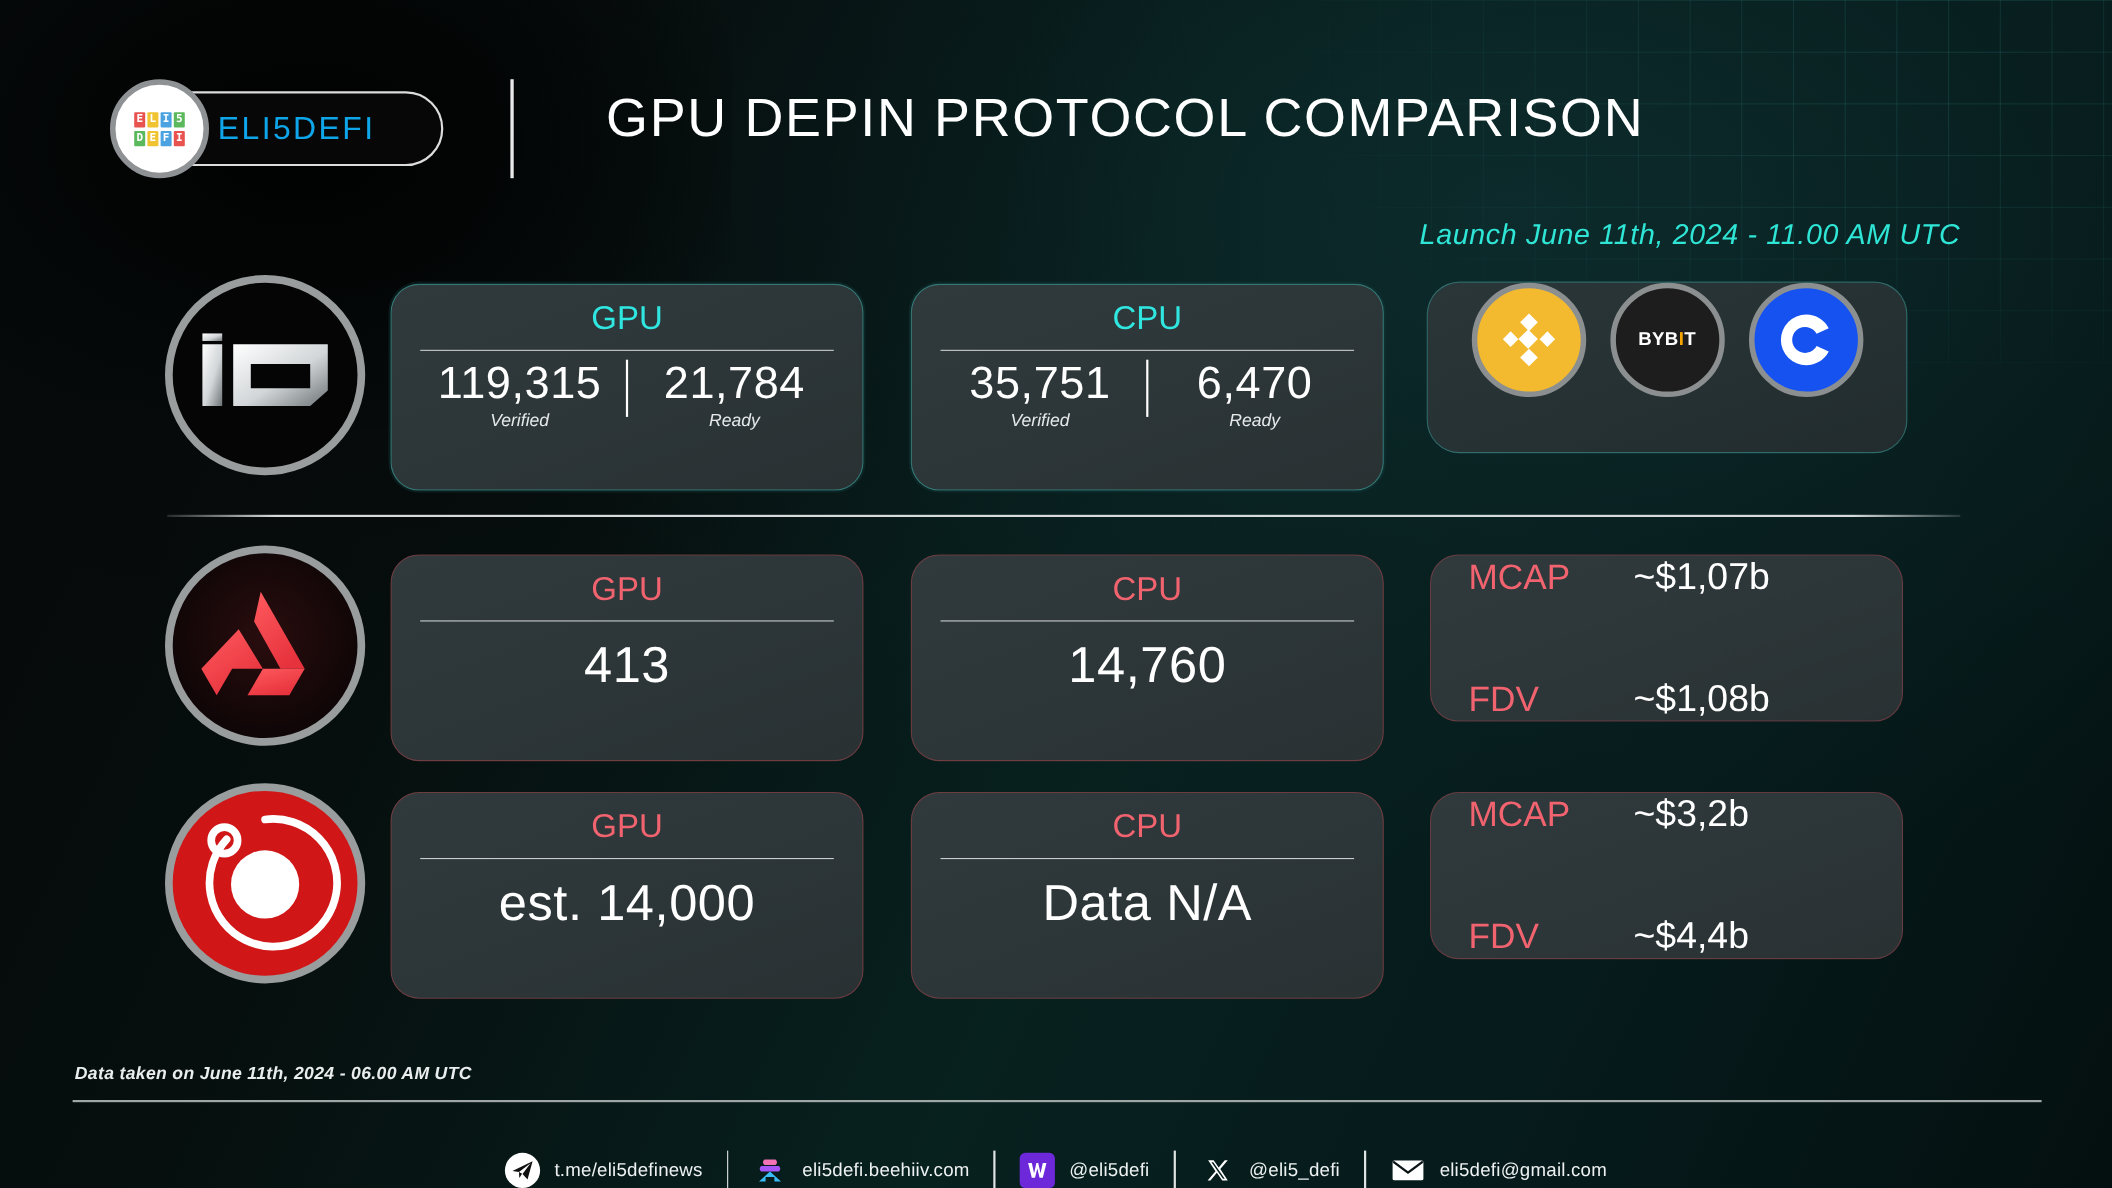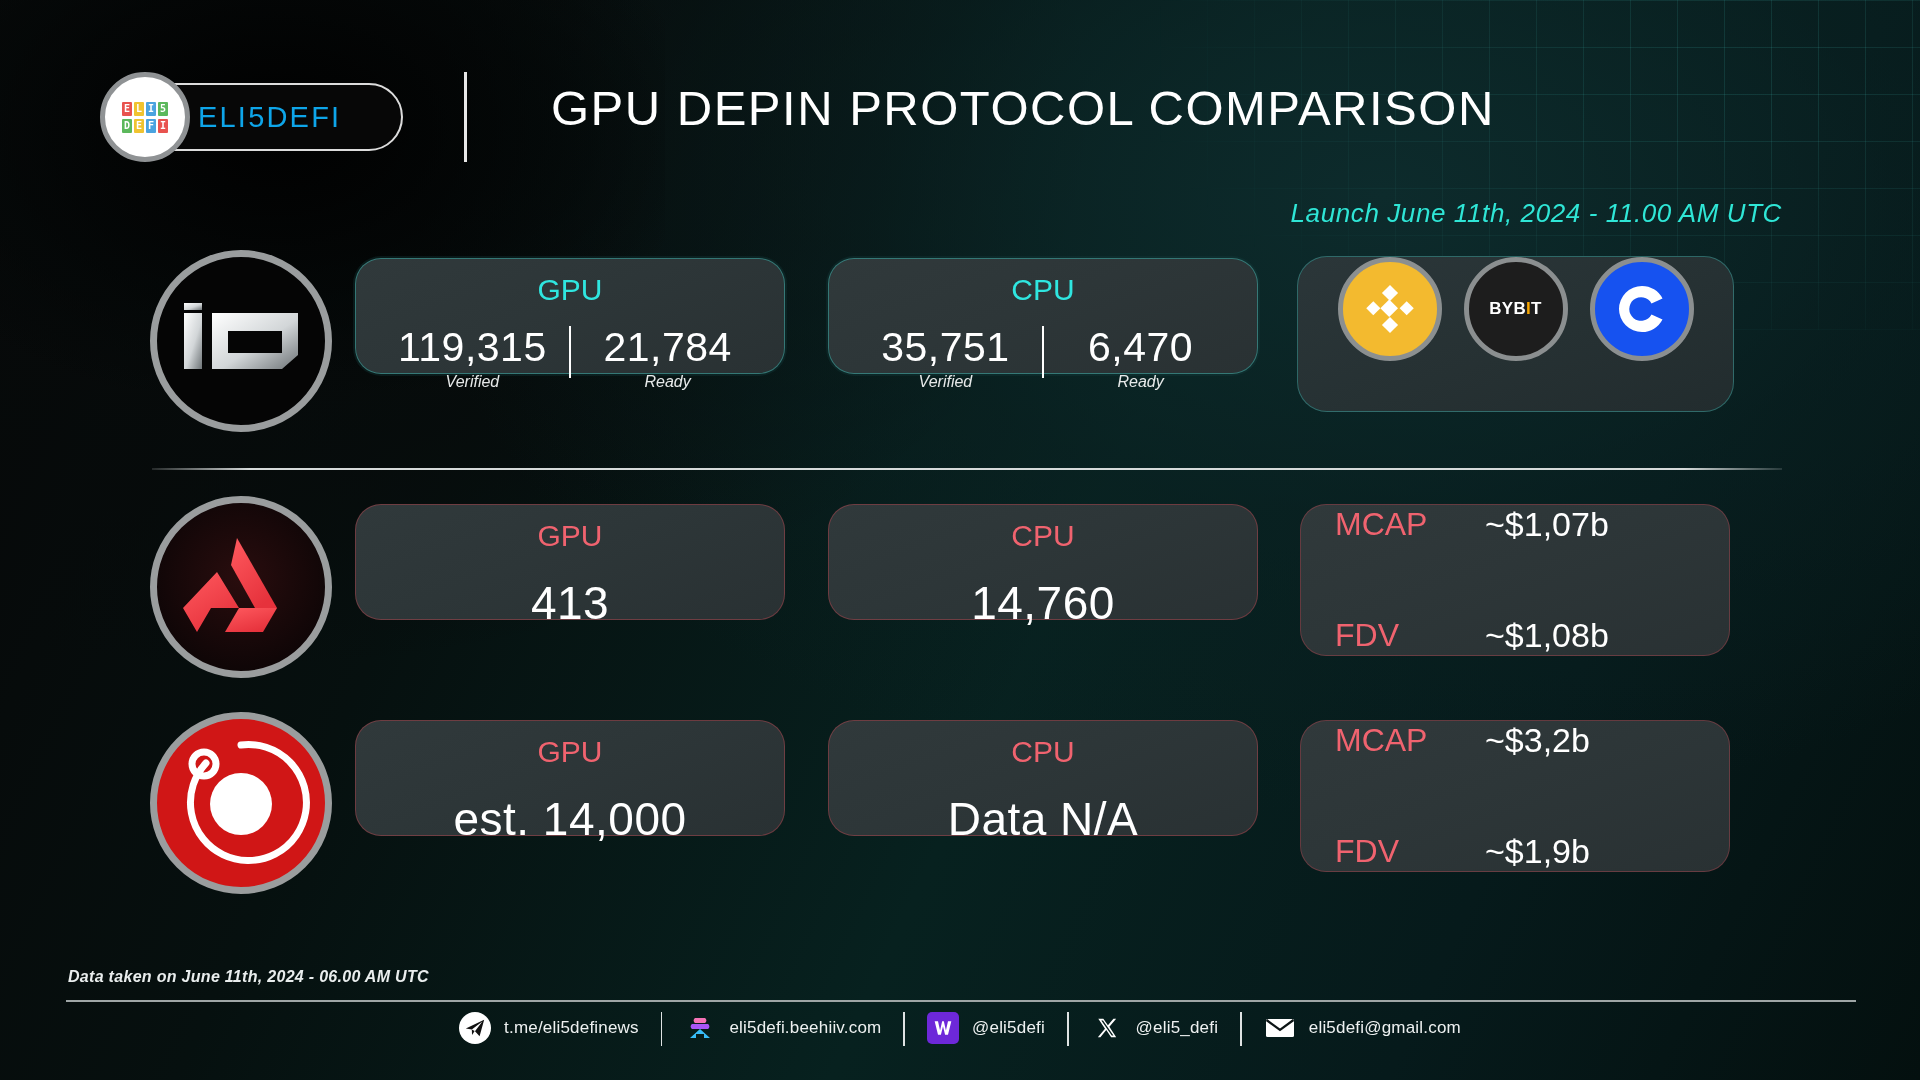--- a/index.html
+++ b/index.html
@@ -89,21 +89,21 @@
     width:182px; height:182px; border-radius:50%;
     border:7px solid #9a9d9e;
     display:flex; align-items:center; justify-content:center;
     overflow:hidden;
   }
   .logo-io{ background:#050505; }
   .logo-akash{ background:radial-gradient(circle at 50% 45%, #2a0d0e 0%, #100607 70%, #070404 100%); }
   .logo-render{ background:#d01616; }
 
   .card{
-    position:absolute; top:8px; height:116px;
+    position:absolute; top:8px; height:188px;
     border-radius:26px;
     background:linear-gradient(160deg,#30393b 0%, #2d3638 45%, #293133 100%);
     display:flex; flex-direction:column; align-items:center;
     padding:12px 26px 10px;
   }
   .card-teal{ border:1.6px solid rgba(60,175,170,0.55); box-shadow:0 0 0 2px rgba(20,60,60,0.35); }
   .card-red{ border:1.6px solid rgba(190,70,80,0.45); }
   .card-a{ left:355px; width:430px; }
   .card-b{ left:828px; width:430px; }
 
@@ -165,21 +165,21 @@
     position:absolute; left:68px; top:968px;
     font-size:16px; font-style:italic; font-weight:700; color:#e9eded;
     letter-spacing:0.3px;
   }
   .footer-rule{
     position:absolute; left:66px; top:1000px; width:1790px; height:1.5px;
     background:#9fa6a6;
   }
   .footer{
     position:absolute; left:0; top:1012px; width:100%; height:68px;
-    display:flex; align-items:flex-start; justify-content:center; gap:0;
+    display:flex; align-items:flex-end; justify-content:center; gap:0;
   }
   .f-item{ display:flex; align-items:center; gap:13px; padding:0 22px; }
   .f-text{ font-size:17px; color:#eef1f1; letter-spacing:0.2px; }
   .f-sep{ width:1.6px; height:34px; background:#dfe3e3; }
   .f-icon{ width:32px; height:32px; display:flex; align-items:center; justify-content:center; }
   .ic-circle{ border-radius:50%; background:#ffffff; }
   .ic-sq{ border-radius:5px; }
 </style>
 </head>
 <body>
@@ -351,21 +351,21 @@
     </div>
 
     <div class="kv-card">
       <div class="kv-row">
         <div class="kv-key">MCAP</div>
         <div class="kv-val">~$3,2b</div>
       </div>
       <div class="kv-rule"></div>
       <div class="kv-row">
         <div class="kv-key">FDV</div>
-        <div class="kv-val">~$1,9b</div>
+        <div class="kv-val">~$4,4b</div>
       </div>
     </div>
   </div>
 
   <div class="data-note">Data taken on June 11th, 2024 - 06.00 AM UTC</div>
   <div class="footer-rule"></div>
 
   <div class="footer">
 
     <div class="f-item">

